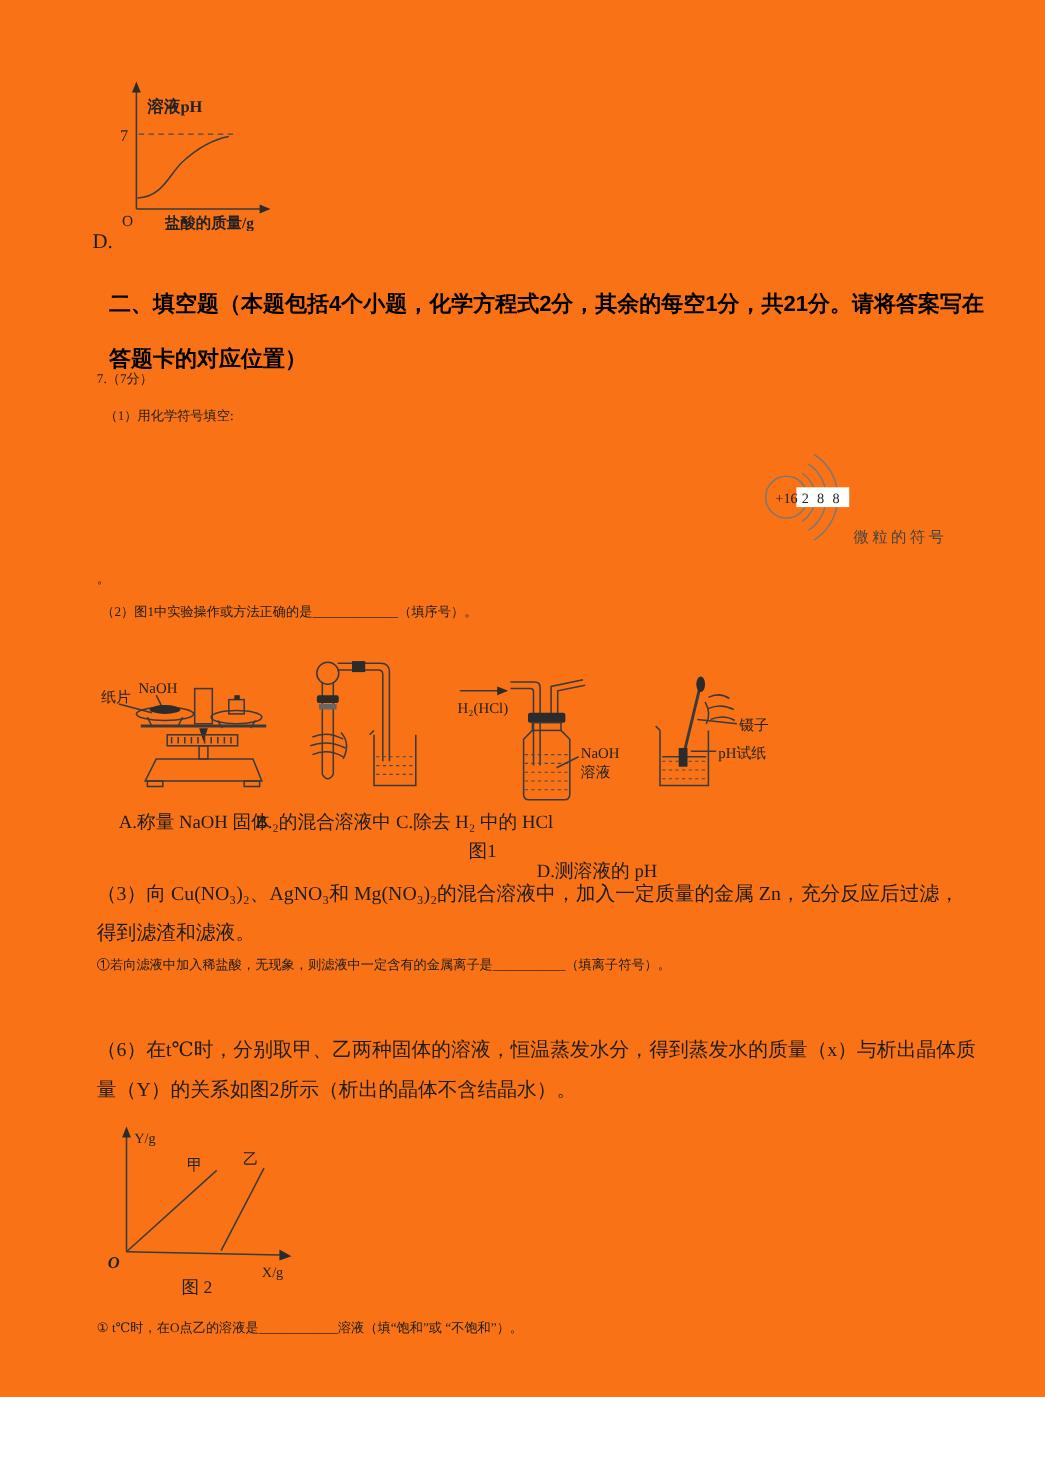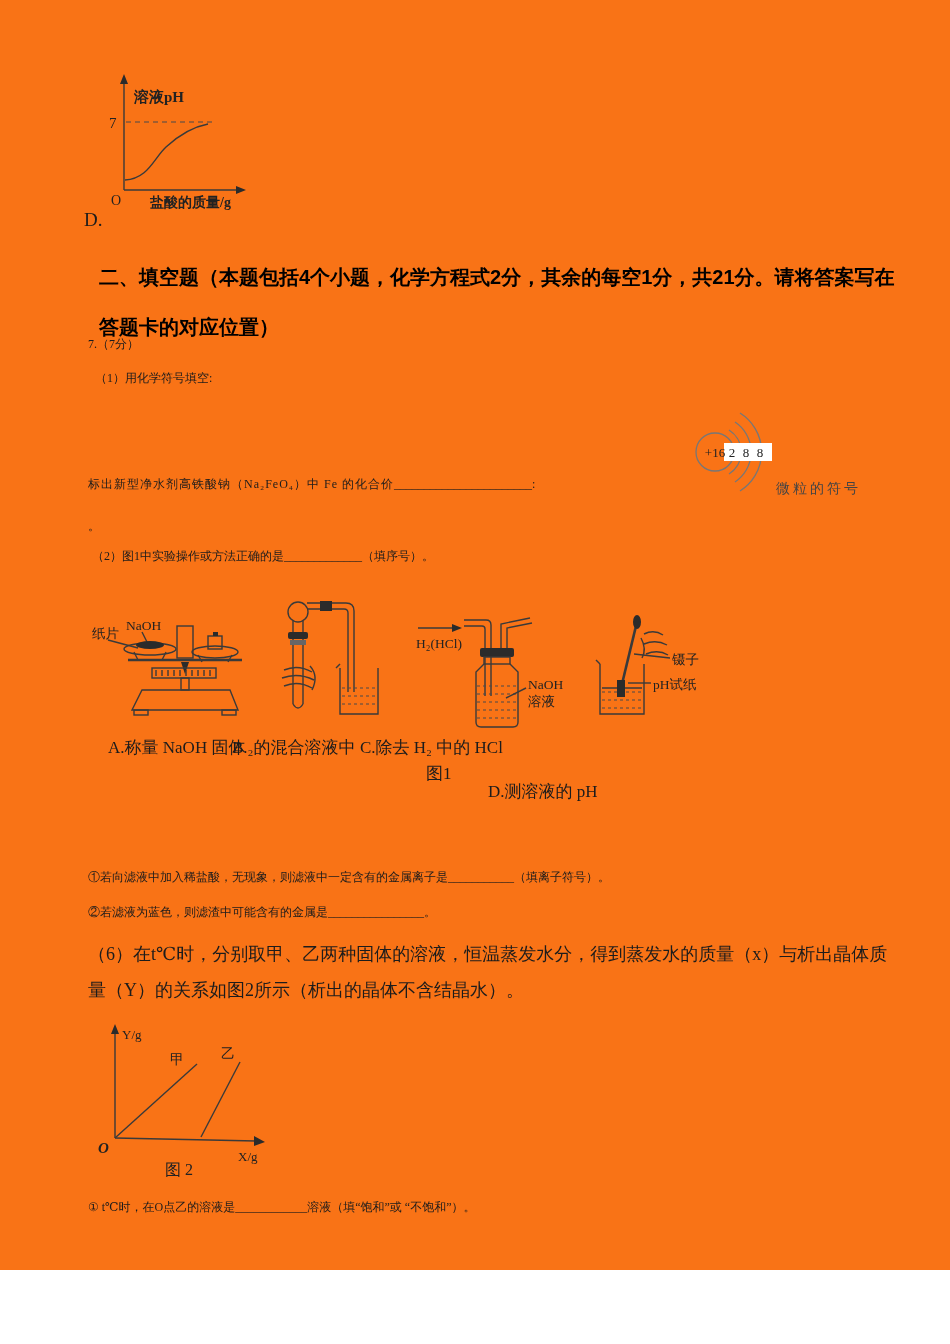--- a/index.html
+++ b/index.html
@@ -52,21 +52,20 @@
     <path class="gray" d="M 49,24 A 26 26 0 0 1 49,68"></path>
     <path class="gray" d="M 55,16 A 36 36 0 0 1 55,76"></path>
     <path class="gray" d="M 60,7 A 46 46 0 0 1 60,85"></path>
     <rect x="44" y="37" width="48" height="18" fill="#ffffff"></rect>
     <text x="35" y="51" font-size="13" text-anchor="middle" fill="#555">+16</text>
     <text x="52" y="51" font-size="13" text-anchor="middle" fill="#555">2</text>
     <text x="66" y="51" font-size="13" text-anchor="middle" fill="#555">8</text>
     <text x="80" y="51" font-size="13" text-anchor="middle" fill="#555">8</text>
   </svg>
 
-  <div class="abs body-text" style="left:88px;top:476px;"><span class="spread">标出新型净水剂高铁酸钠（Na₂FeO₄）中 Fe 的化合价</span><span>_______________________:</span></div>
   <div class="abs particle" style="left:764px;top:480px;">微粒的符号</div>
   <div class="abs body-text" style="left:88px;top:518px;">。</div>
 
   <div class="abs body-text" style="left:92px;top:548px;">（2）图1中实验操作或方法正确的是_____________（填序号）。</div>
 
   <svg class="abs" style="left:88px;top:592px;" width="645" height="142" viewBox="0 0 645 142">
 
     <g>
       <text x="4" y="46" class="lbl">纸片</text>
       <text x="38" y="38" class="lbl">NaOH</text>
@@ -140,22 +139,22 @@
       <text x="565" y="97" class="lbl">pH试纸</text>
     </g>
   </svg>
 
   <span class="abs cap" style="left:108px;top:736px;">A.称量 NaOH 固体</span>
   <span class="abs cap" style="left:232px;top:736px;">B.₂的混合溶液中</span>
   <span class="abs cap" style="left:360px;top:736px;">C.除去 H₂ 中的 HCl</span>
   <span class="abs cap" style="left:488px;top:736px;margin-top:44px;">D.测溶液的 pH</span>
   <span class="abs cap" style="left:426px;top:762px;">图1</span>
 
+  <div class="abs para" style="left:88px;top:794px;width:795px;">（3）向 Cu(NO₃)₂、AgNO₃和 Mg(NO₃)₂的混合溶液中，加入一定质量的金属 Zn，充分反应后过滤，得到滤渣和滤液。</div>
   <div class="abs body-text" style="left:88px;top:869px;">①若向滤液中加入稀盐酸，无现象，则滤液中一定含有的金属离子是___________（填离子符号）。</div>
-  <div class="abs body-text" style="left:88px;top:904px;">②若滤液为蓝色，则滤渣中可能含有的金属是________________。</div>
 
   <div class="abs para" style="left:88px;top:936px;width:802px;">（6）在t℃时，分别取甲、乙两种固体的溶液，恒温蒸发水分，得到蒸发水的质量（x）与析出晶体质量（Y）的关系如图2所示（析出的晶体不含结晶水）。</div>
 
   <svg class="abs" style="left:85px;top:1020px;" width="210" height="160" viewBox="0 0 210 160">
     <line class="figline" x1="30" y1="118" x2="30" y2="12"></line>
     <polygon class="dark" points="26,14 30,4 34,14"></polygon>
     <line class="figline" x1="30" y1="118" x2="172" y2="121"></line>
     <polygon class="dark" points="169,116 180,122 169,126"></polygon>
     <line class="figline" x1="30" y1="118" x2="112" y2="44"></line>
     <line class="figline" x1="116" y1="117" x2="155" y2="42"></line>

